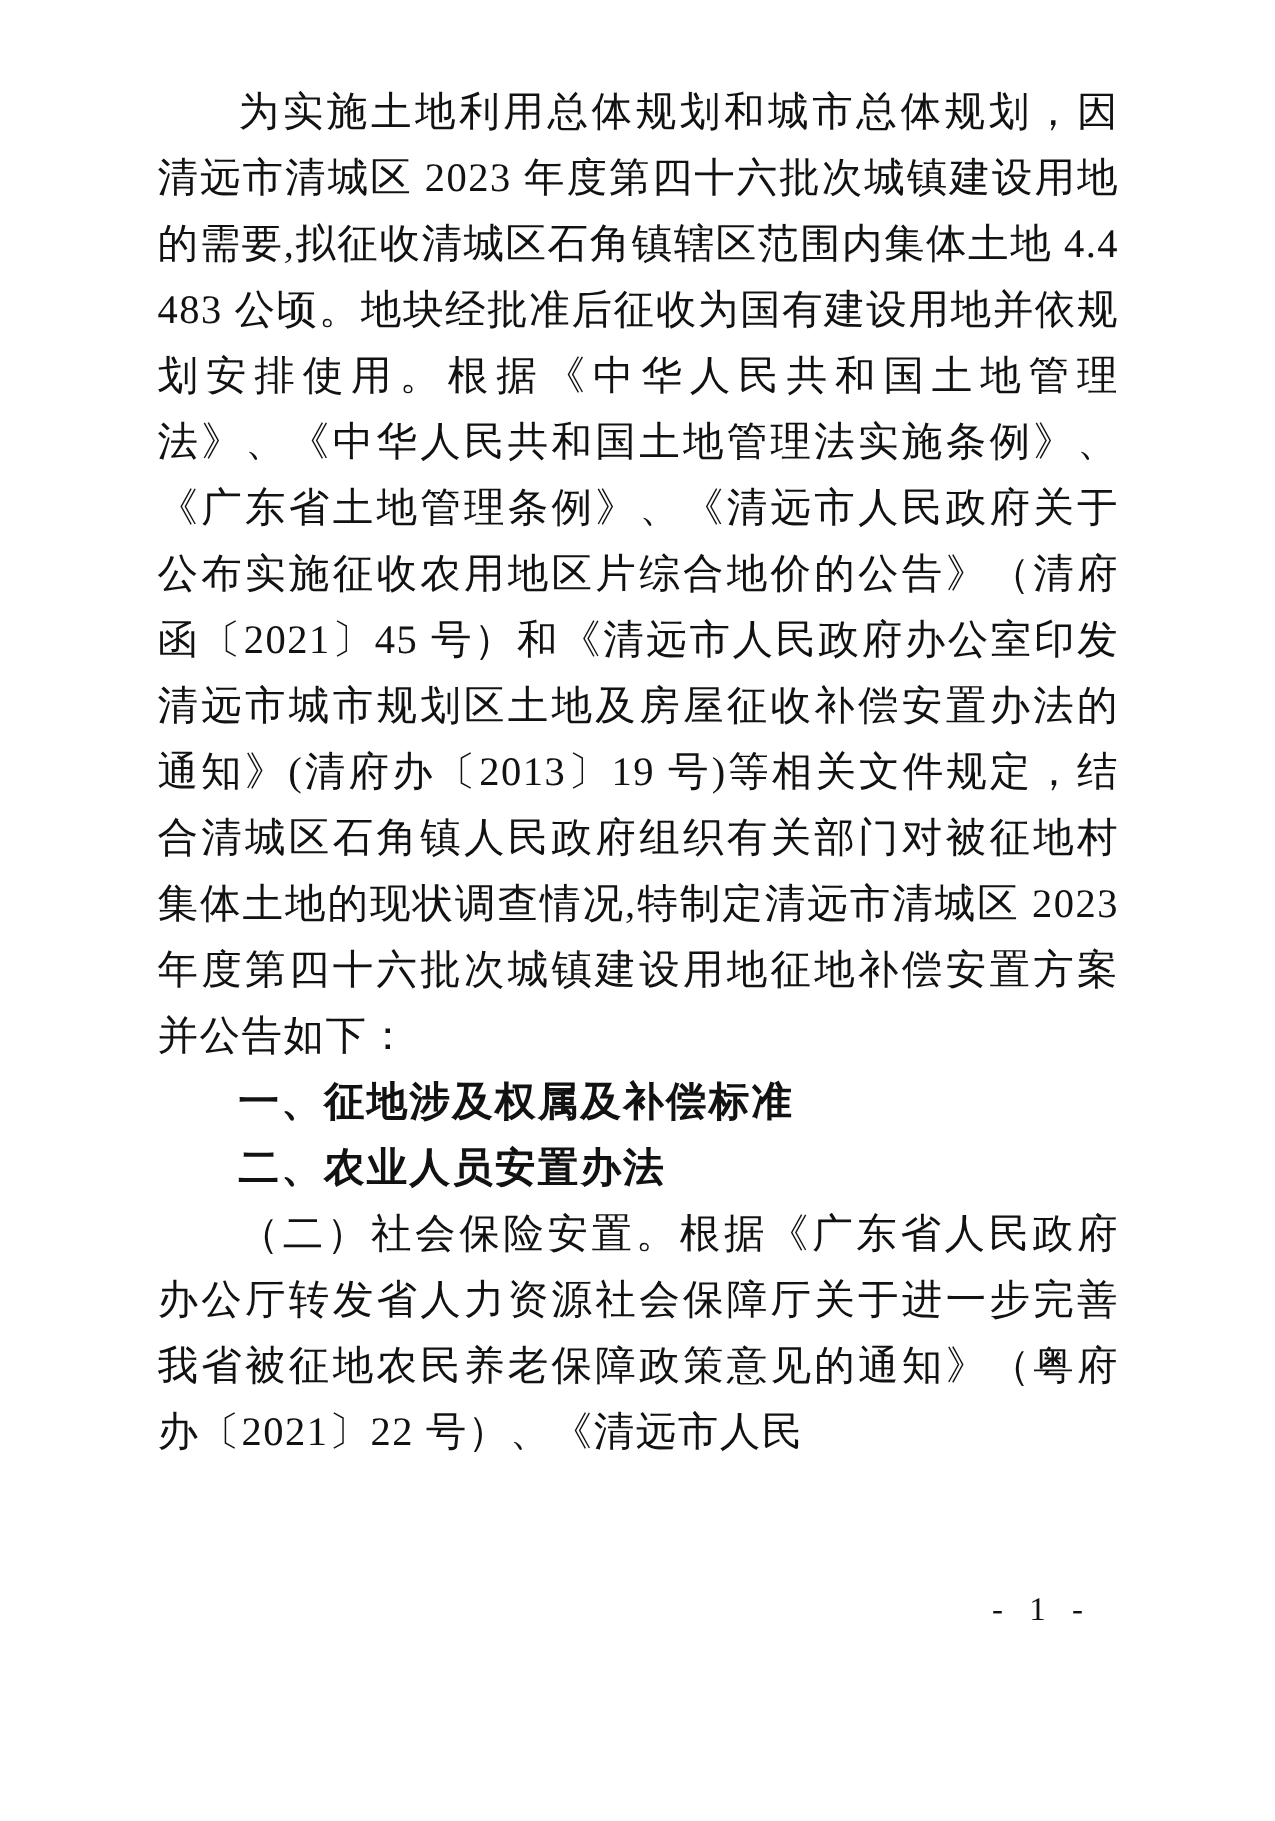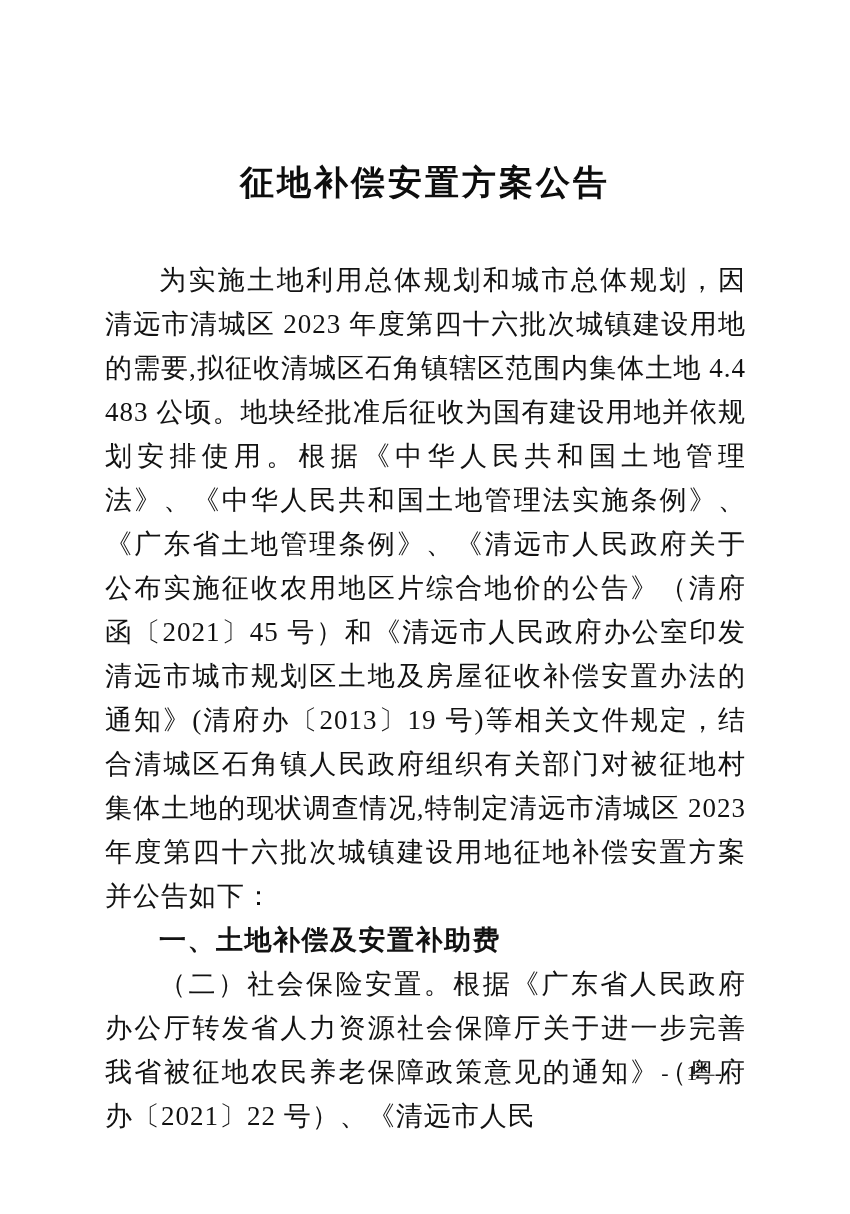--- a/index.html
+++ b/index.html
@@ -52,22 +52,22 @@
     font-size: 22px;
     letter-spacing: 6px;
     color: #111111;
     font-family: "Liberation Serif", "DejaVu Serif", serif;
   }
 </style>
 </head>
 <body>
 
 <div class="page">
-  <h1 class="doc-title">征地补偿安置方案公告</h1>
 
   <div class="doc-body" id="paragraphs">
       <p class="para body">为实施土地利用总体规划和城市总体规划，因清远市清城区 2023 年度第四十六批次城镇建设用地的需要,拟征收清城区石角镇辖区范围内集体土地 4.4483 公顷。地块经批准后征收为国有建设用地并依规划安排使用。根据《中华人民共和国土地管理法》、《中华人民共和国土地管理法实施条例》、《广东省土地管理条例》、《清远市人民政府关于公布实施征收农用地区片综合地价的公告》（清府函〔2021〕45 号）和《清远市人民政府办公室印发清远市城市规划区土地及房屋征收补偿安置办法的通知》(清府办〔2013〕19 号)等相关文件规定，结合清城区石角镇人民政府组织有关部门对被征地村集体土地的现状调查情况,特制定清远市清城区 2023 年度第四十六批次城镇建设用地征地补偿安置方案并公告如下：</p>
-      <p class="para heading">一、土地补偿及安置补助费</p>
+      <p class="para heading">一、征地涉及权属及补偿标准</p>
+      <p class="para heading">二、农业人员安置办法</p>
       <p class="para body">（二）社会保险安置。根据《广东省人民政府办公厅转发省人力资源社会保障厅关于进一步完善我省被征地农民养老保障政策意见的通知》（粤府办〔2021〕22 号）、《清远市人民</p>
     </div>
 
   <div class="page-number">- 1 -</div>
 </div>
 
 </body></html>

